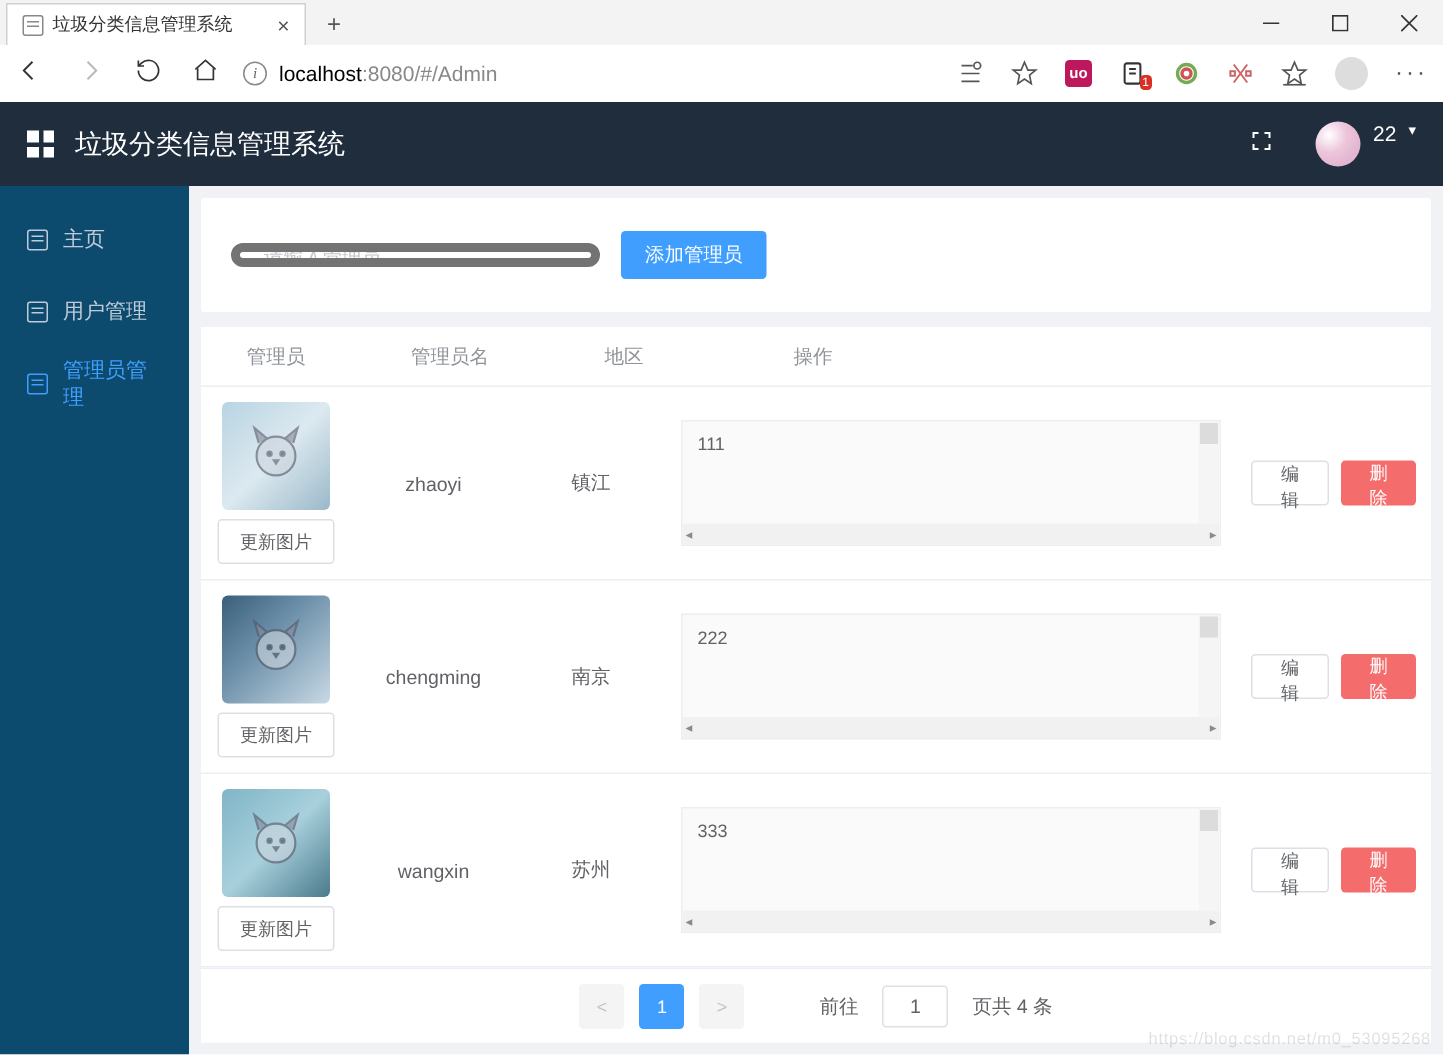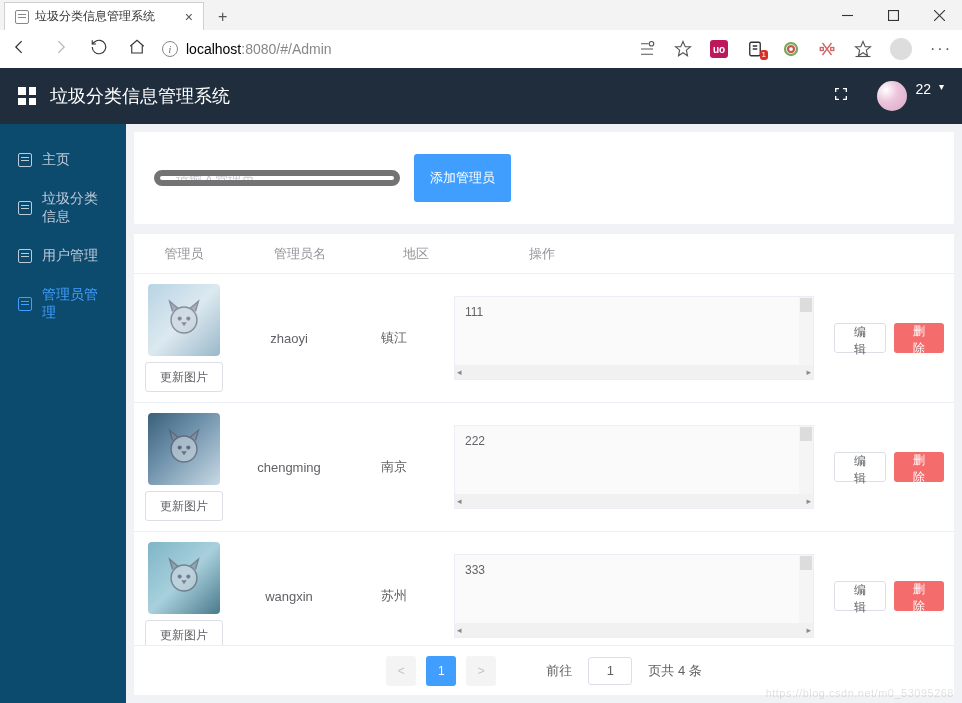--- a/index.html
+++ b/index.html
@@ -51,21 +51,21 @@
   .side-item { height: 48px; display: flex; align-items: center; gap: 10px; padding: 0 18px; font-size: 14px; cursor: pointer; color: #bfcbd9; }
   .side-item.active { color: #409eff; }
   .side-ic { width: 14px; height: 14px; flex: 0 0 14px; }
   .doc-ic { border: 1.5px solid currentColor; border-radius: 2px; position: relative; }
   .doc-ic::after { content: ""; position: absolute; left: 2px; right: 2px; top: 3px; height: 1px; background: currentColor; box-shadow: 0 3px 0 currentColor; }
 
   .main { flex: 1; position: relative; overflow: hidden; display: flex; flex-direction: column; padding: 8px 8px 8px 8px; }
   .panel { background: #fff; border-radius: 2px; padding: 22px 20px; display: flex; gap: 14px; align-items: center; }
   .el-input { width: 246px; height: 16px; border: 6px solid #737373; border-radius: 17px; padding: 0 16px; font-size: 13px; color: #606266; outline: none; }
   .el-input::placeholder { color: #c0c4cc; }
-  .el-btn { height: 48px; padding: 0 16px; border: none; border-radius: 3px; font-size: 13px; cursor: pointer; }
+  .el-btn { height: 32px; padding: 0 16px; border: none; border-radius: 3px; font-size: 13px; cursor: pointer; }
   .el-btn.primary { background: #409eff; color: #fff; }
   .el-btn.plain { background: #fff; border: 1px solid #dcdfe6; color: #606266; }
   .el-btn.danger { background: #f56c6c; color: #fff; }
   .el-btn.sm { height: 30px; padding: 0 14px; font-size: 12px; }
 
   .table-wrap { flex: 1; margin-top: 10px; background: #fff; display: flex; flex-direction: column; overflow: hidden; }
   .thead { display: flex; height: 40px; border-bottom: 1px solid #ebeef5; font-size: 13px; color: #909399; gap: 11px; }
   .th, .td { display: flex; align-items: center; padding: 0 10px; }
   .col-img   { width: 100px; justify-content: center;}
   .col-name  { width: 110px; justify-content: center;}
@@ -224,24 +224,20 @@
 </div>
 
 <div class="app-body">
   <div class="sidebar">
     <div class="side-item">
       <span class="side-ic doc-ic"></span>
       <span>主页</span>
     </div>
     <div class="side-item">
       <span class="side-ic doc-ic"></span>
-      <span>垃圾分类信息</span>
-    </div>
-    <div class="side-item">
-      <span class="side-ic doc-ic"></span>
       <span>用户管理</span>
     </div>
     <div class="side-item active">
       <span class="side-ic doc-ic"></span>
       <span>管理员管理</span>
     </div>
   </div>
 
   <div class="main">
     <div class="panel">

